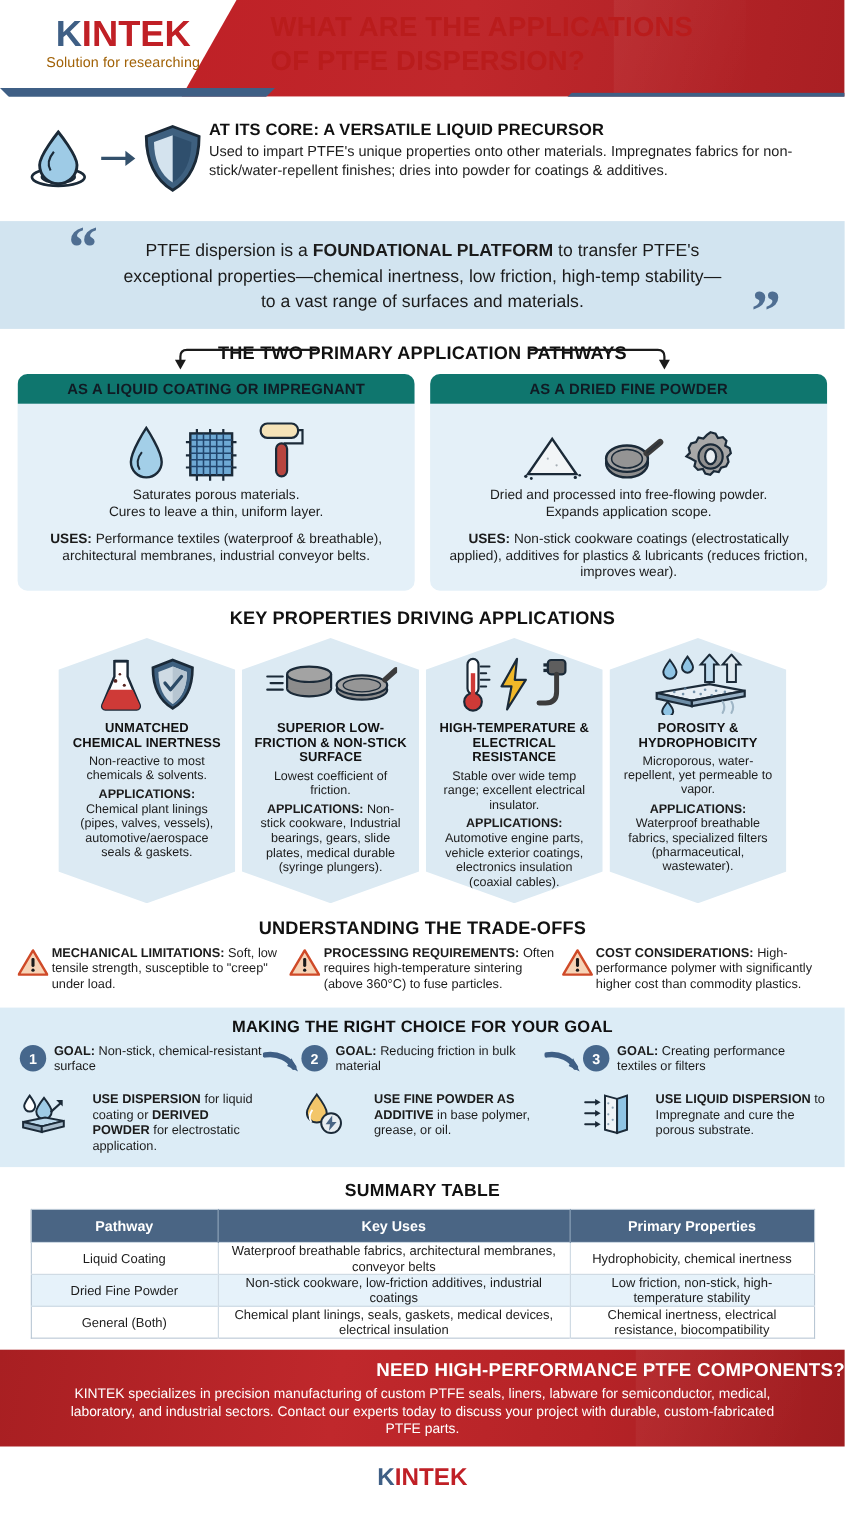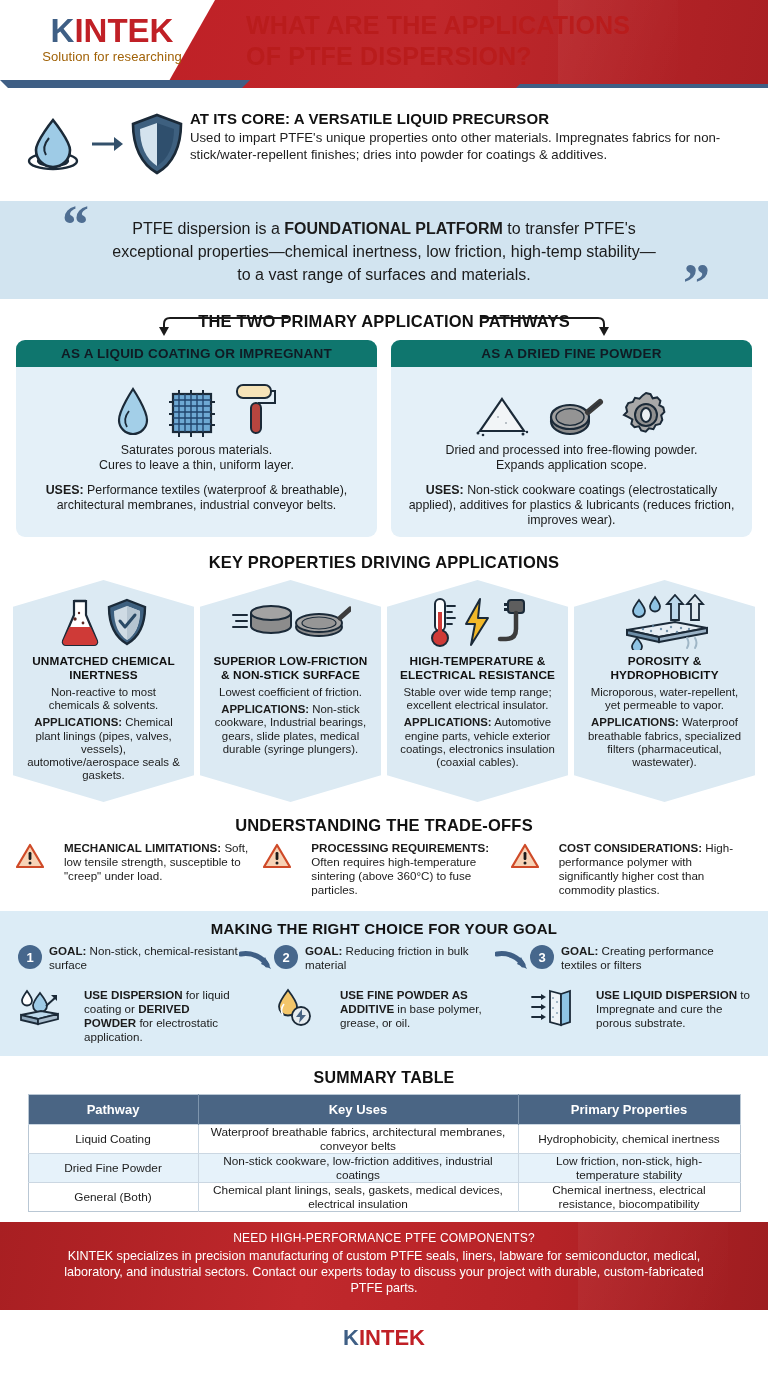--- a/index.html
+++ b/index.html
@@ -55,32 +55,32 @@
   .panel { flex:1; background:#e4f0f8; border-radius:9px; overflow:hidden; padding-bottom:9px;}
   .panel-h { background:#0f766e; text-align:center; font-size:13.5px; font-weight:bold; padding:6px 4px 6px; color:#101b24; letter-spacing:.2px;}
   .panel-icons { display:flex; justify-content:center; align-items:flex-end; gap:18px; height:72px; padding-top:6px;}
   .panel-p { text-align:center; font-size:12.4px; line-height:15px; padding:4px 14px 0; }
   .panel-p.uses { margin-top:6px; }
   .panel-p b { font-weight:bold; }
 
   
   .kp-title { margin-top:16px; }
   .hexrow { display:flex; justify-content:center; gap:6px; padding:0 8px; margin-top:8px;}
-  .hex { width:181px; min-height:222px; background:#dceaf3;
+  .hex { width:161px; min-height:222px; background:#dceaf3;
     clip-path: polygon(50% 0%, 100% 12%, 100% 88%, 50% 100%, 0% 88%, 0% 12%);
     padding:14px 10px 12px; text-align:center; }
   .hex-icons { height:56px; display:flex; align-items:center; justify-content:center; gap:5px;}
   .hex-h { font-size:11.8px; font-weight:bold; line-height:13.5px; margin-top:5px; color:#111; letter-spacing:.1px;}
   .hex-p { font-size:11.4px; line-height:13.2px; margin-top:4px; padding:0 2px;}
   .hex-p b { font-weight:bold; }
 
   
   .to-title { margin-top:14px; }
   .torow { display:flex; gap:6px; padding:0 16px; margin-top:6px;}
-  .to-item { flex:1; display:flex; gap:20px; align-items:flex-start;}
+  .to-item { flex:1; display:flex; gap:3px; align-items:flex-start;}
   .to-txt { font-size:11.6px; line-height:14px;}
   .to-txt b { font-weight:bold;}
 
   
   .choice { width:768px; background:#dcecf6; margin-top:14px; padding:9px 0 12px;}
   .choice-title { font-size:15px; }
   .choicegrid { display:flex; padding:0 18px; margin-top:7px; gap:0;}
   .cg-col { flex:1; }
   .cg-row1 { display:flex; align-items:flex-start; gap:7px; min-height:40px;}
   .cg-row2 { display:flex; align-items:flex-start; gap:24px; margin-top:4px;}
@@ -101,21 +101,21 @@
     border-right:1px solid #cbd7e2; }
   tbody td:last-child { border-right:none; }
   tbody tr.alt td { background:#e6f2fa; }
   col.c1{width:170px;} col.c2{width:320px;} col.c3{width:222px;}
 
   
   .footer { position:relative; width:768px; height:88px; margin-top:10px; overflow:hidden;
     background:linear-gradient(100deg,#a81f22 0%, #c0282c 40%, #b62327 70%, #9e1d20 100%); }
   .footer:after{content:"";position:absolute;top:0;right:40px;width:150px;height:88px;
     background:linear-gradient(115deg,rgba(255,255,255,0.05),rgba(255,255,255,0));}
-  .footer-h { text-align:center; color:#fff; font-size:12px; font-weight:normal; padding-top:9px; letter-spacing:.2px; position:relative; z-index:2;}
+  .footer-h { text-align:right; color:#fff; font-size:17px; font-weight:bold; padding-top:9px; letter-spacing:.2px; position:relative; z-index:2;}
   .footer-p { text-align:center; color:#fff; font-size:12.6px; line-height:16px; padding:3px 54px 0; position:relative; z-index:2;}
   .footer-logo { text-align:center; padding-top:11px; }
   .footer-logo .logo-word { font-size:22px; }
 
   svg { display:block; }
 </style>
 </head>
 <body>
 
 <div class="header">

